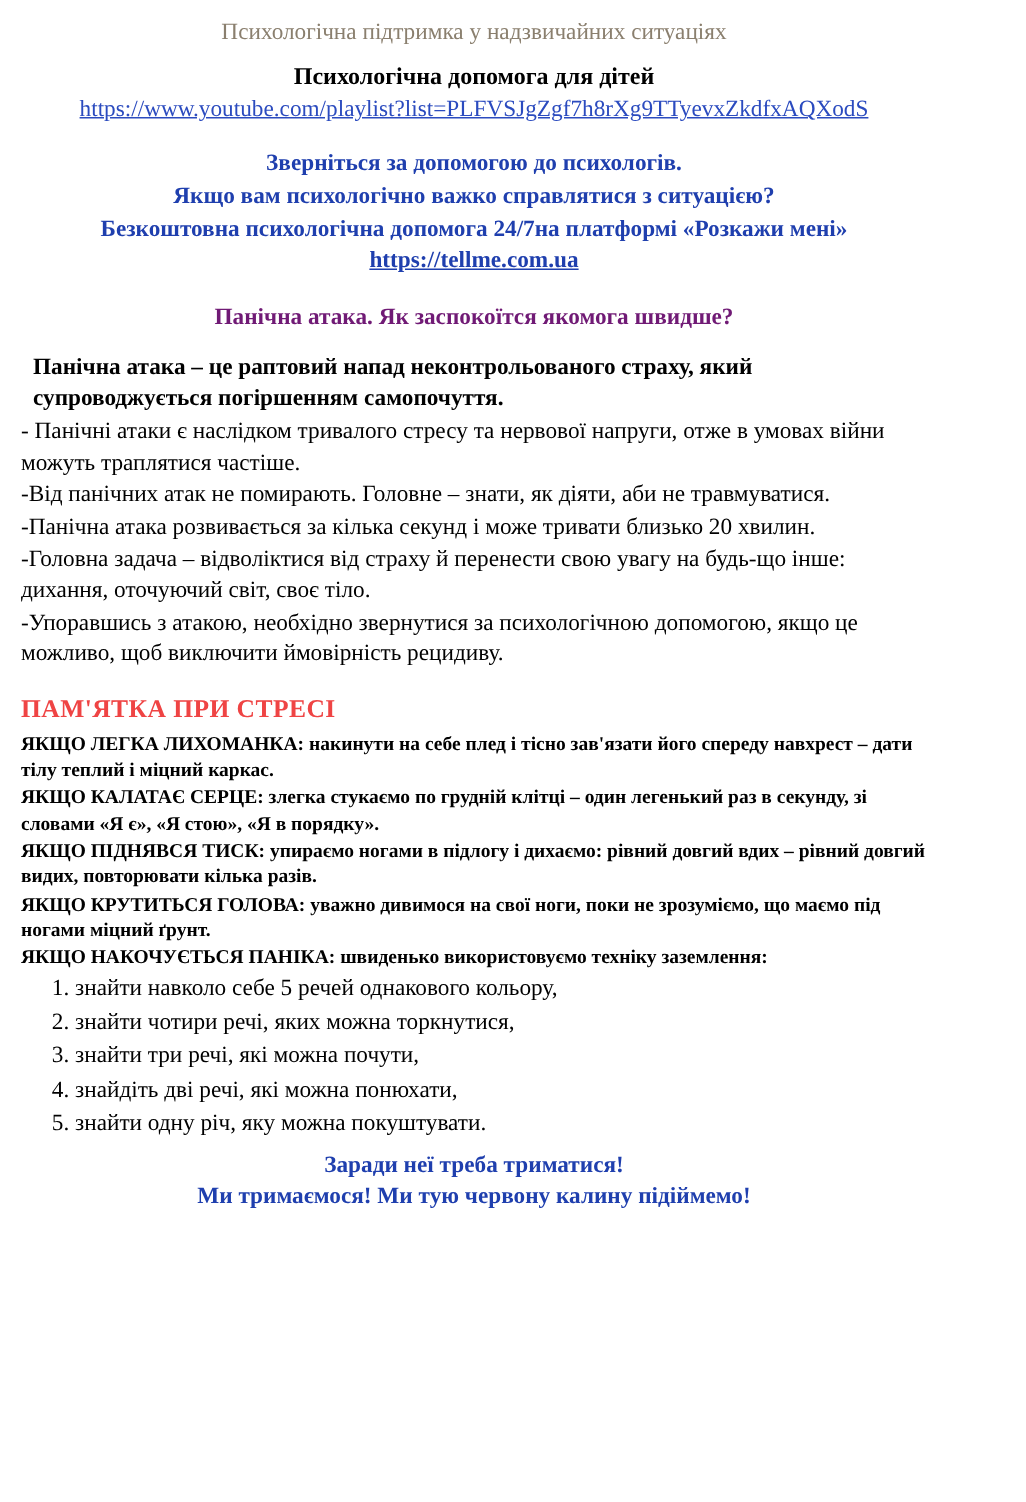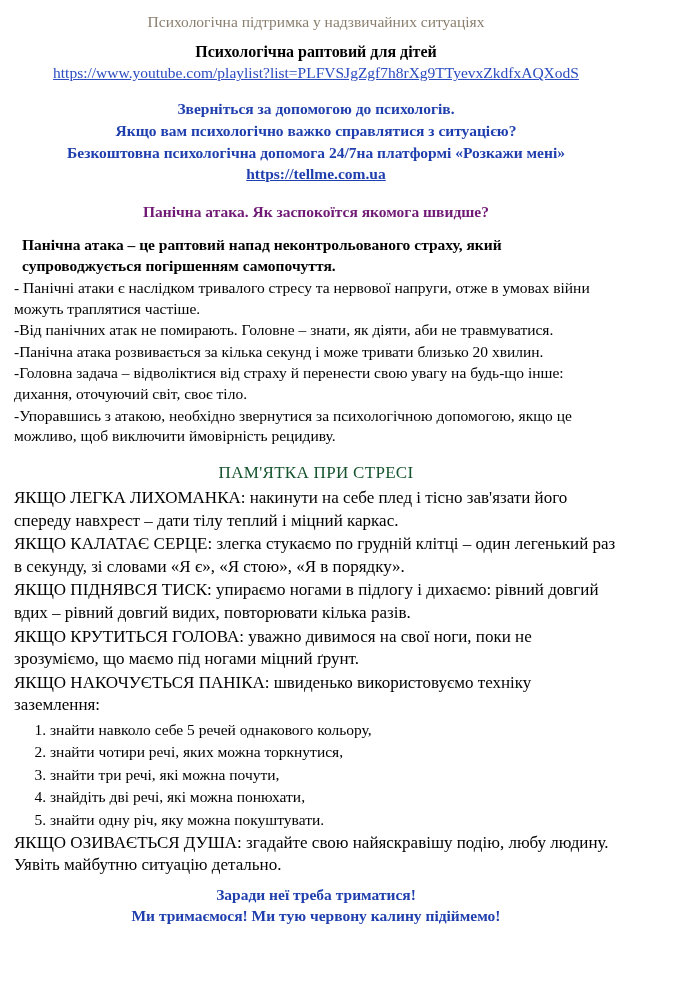--- a/index.html
+++ b/index.html
@@ -69,31 +69,31 @@
     margin: 0 0 2px 0;
     padding: 0 8px;
   }
   .body-line {
     font-size: 15.5px;
     line-height: 1.33;
     margin: 0 0 1px 0;
     text-align: left;
   }
   .section-title {
-    text-align: center;
-    color: #14532d;
-    font-weight: normal;
+    color: #ef4444;
+    font-weight: bold;
     font-size: 17px;
     margin: 16px 0 4px 0;
     letter-spacing: 0.3px;
   }
   .tip-line {
-    font-size: 17px;
+    font-size: 13px;
     line-height: 1.33;
     margin: 0 0 1px 0;
+    font-weight: bold;
   }
   ol.steps {
     margin: 2px 0 2px 0;
     padding-left: 36px;
     font-size: 15.5px;
     line-height: 1.38;
   }
   ol.steps li {
     margin: 0 0 1px 0;
   }
@@ -106,21 +106,21 @@
     margin: 8px 0 0 0;
   }
 </style>
 </head>
 <body>
 
 <div class="page">
 
   <div class="title-top">Психологічна підтримка у надзвичайних ситуаціях</div>
 
-  <div class="heading-kids">Психологічна раптовий для дітей</div>
+  <div class="heading-kids">Психологічна допомога для дітей</div>
 
   <div class="link-line">
     <a class="link" href="#">https://www.youtube.com/playlist?list=PLFVSJgZgf7h8rXg9TTyevxZkdfxAQXodS</a>
   </div>
 
   <div class="blue-block">
     <div>Зверніться за допомогою до психологів.</div>
     <div>Якщо вам психологічно важко справлятися з ситуацією?</div>
     <div>Безкоштовна психологічна допомога 24/7на платформі «Розкажи мені»</div>
     <div>
@@ -151,20 +151,19 @@
   </div>
 
   <ol class="steps">
     <li>знайти навколо себе 5 речей однакового кольору,</li>
     <li>знайти чотири речі, яких можна торкнутися,</li>
     <li>знайти три речі, які можна почути,</li>
     <li>знайдіть дві речі, які можна понюхати,</li>
     <li>знайти одну річ, яку можна покуштувати.</li>
   </ol>
 
-  <div class="tip-line">ЯКЩО ОЗИВАЄТЬСЯ ДУША: згадайте свою найяскравішу подію, любу людину. Уявіть майбутню ситуацію детально.</div>
 
   <div class="closing">
     <div>Заради неї треба триматися!</div>
     <div>Ми тримаємося! Ми тую червону калину підіймемо!</div>
   </div>
 
 </div>
 
 </body></html>

